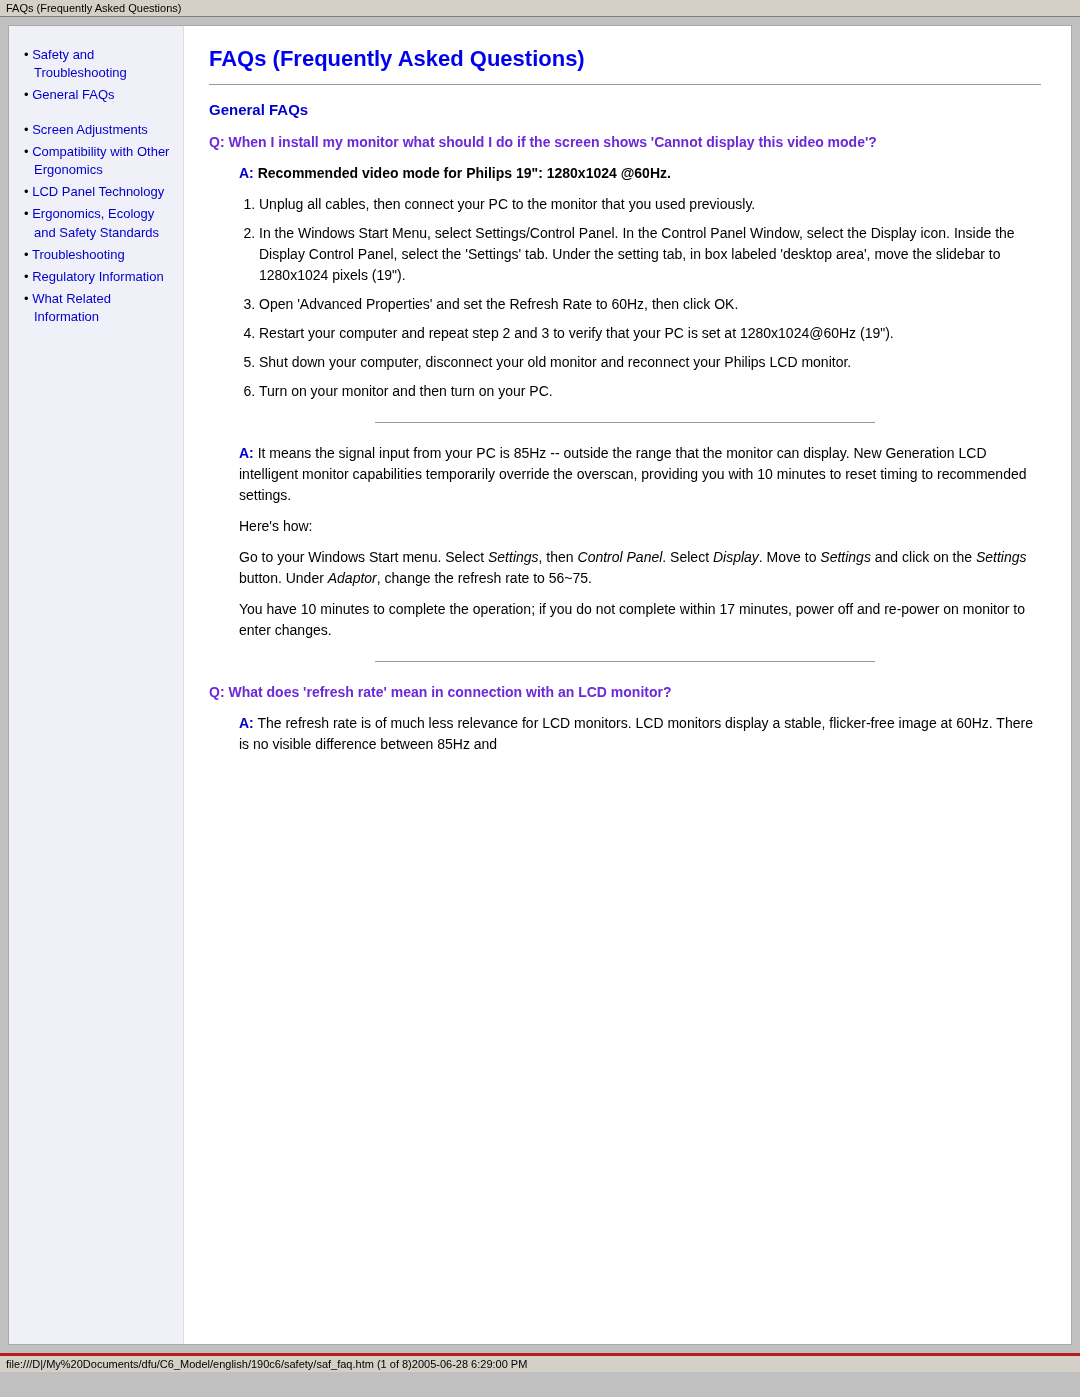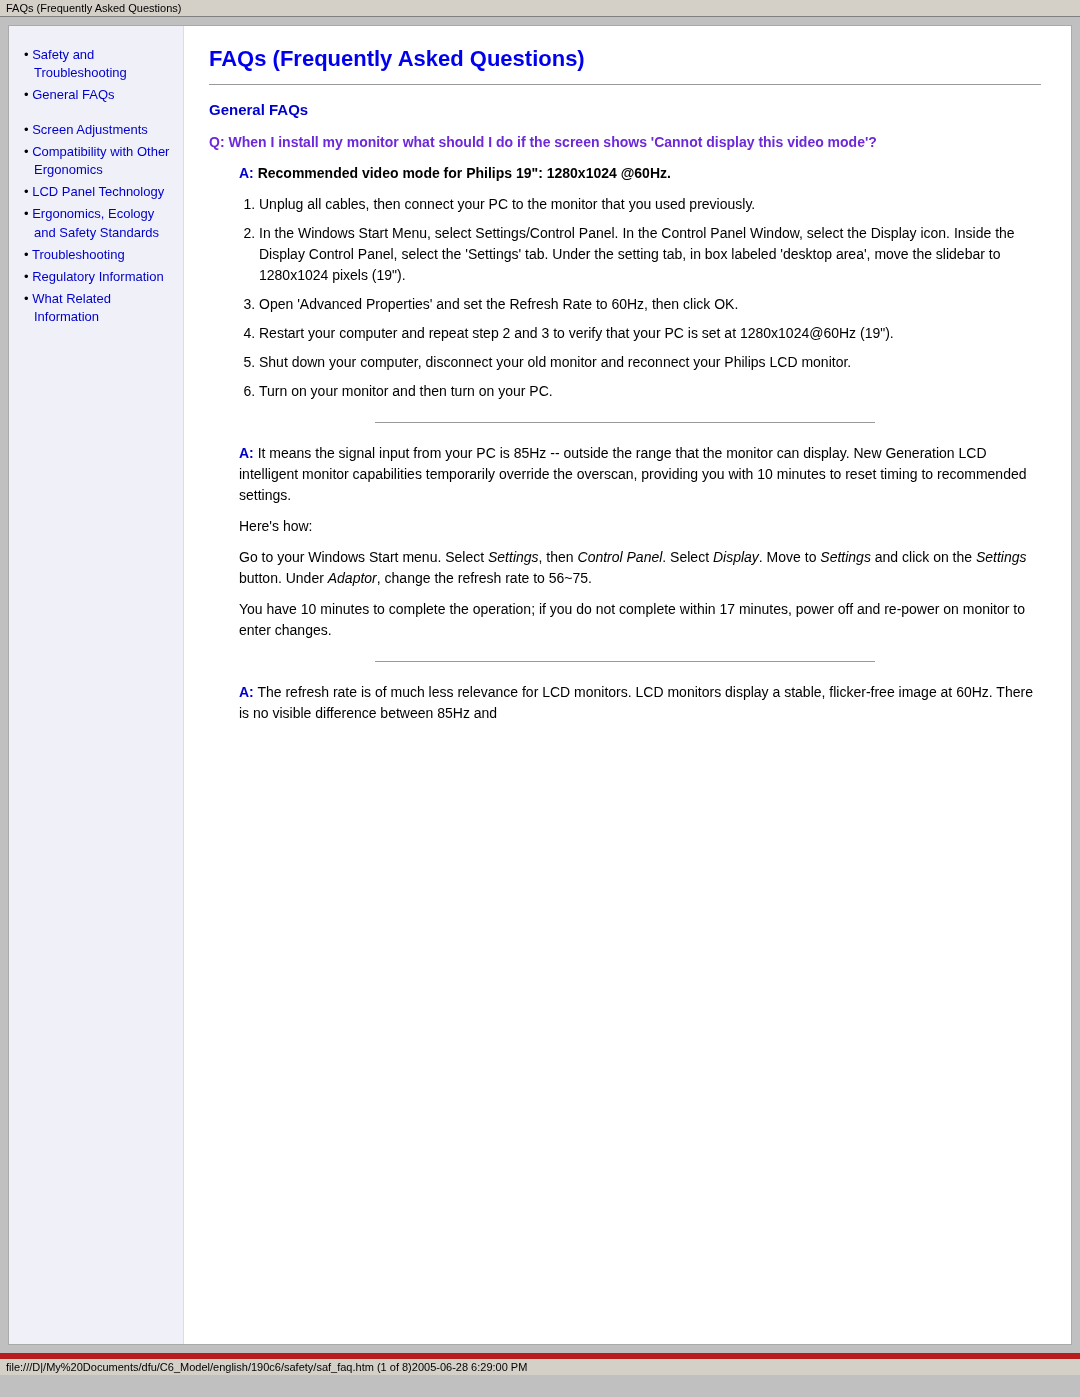--- a/index.html
+++ b/index.html
@@ -111,21 +111,21 @@
     }
     .answer-text {
       color: #0000cc;
       font-weight: bold;
     }
     .faq-block {
       margin-bottom: 10px;
     }
     .status-bar {
       background: #d4d0c8;
-      border-top: 6px solid #b91c1c;
+      border-top: 3px solid #b91c1c;
       padding: 2px 6px;
       font-size: 11px;
       color: #000;
       margin-top: 4px;
     }
     em { font-style: italic; }
   </style>
 </head>
 <body>
 
@@ -205,20 +205,23 @@
         </p>
         <p>Here's how:</p>
         <p>Go to your Windows Start menu. Select <em>Settings</em>, then <em>Control Panel</em>. Select <em>Display</em>. Move to <em>Settings</em> and click on the <em>Settings</em> button. Under <em>Adaptor</em>, change the refresh rate to 56~75.</p>
         <p>You have 10 minutes to complete the operation; if you do not complete within 17 minutes, power off and re-power on monitor to enter changes.</p>
       </div>
     </div>
 
     <hr class="divider-short">
 
     <div class="faq-block">
+      <p class="question">
+        <span>Q: What does 'refresh rate' mean in connection with an LCD monitor?</span>
+      </p>
       <div class="answer">
         <p>
           <span class="answer-text">A:</span>
           <span>The refresh rate is of much less relevance for LCD monitors. LCD monitors display a stable, flicker-free image at 60Hz. There is no visible difference between 85Hz and</span>
         </p>
       </div>
     </div>
 
   </div>
 </div>

